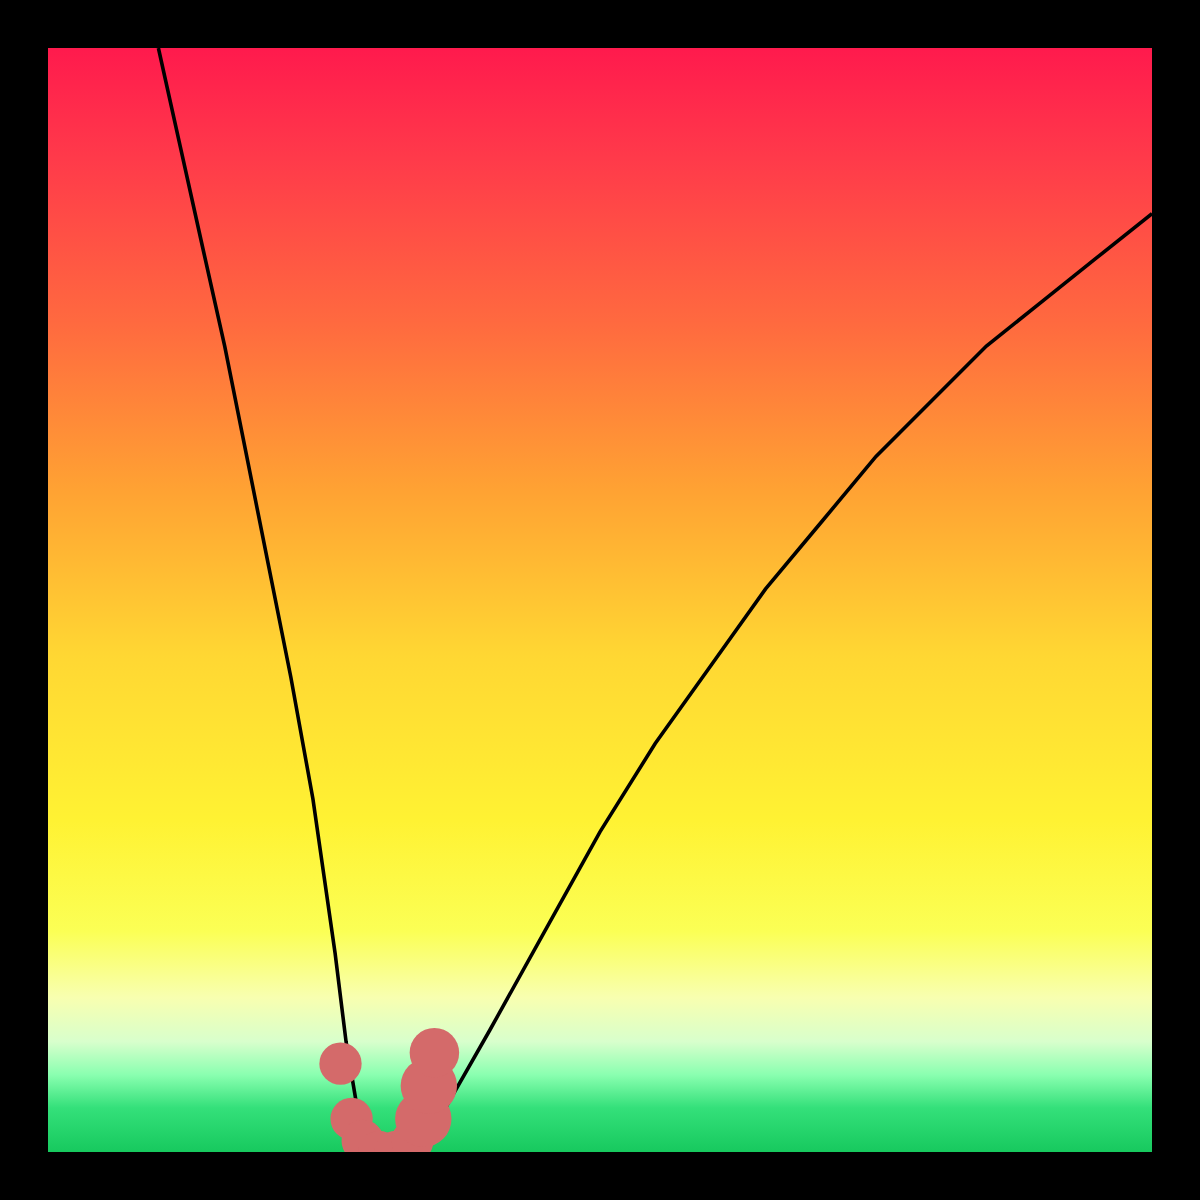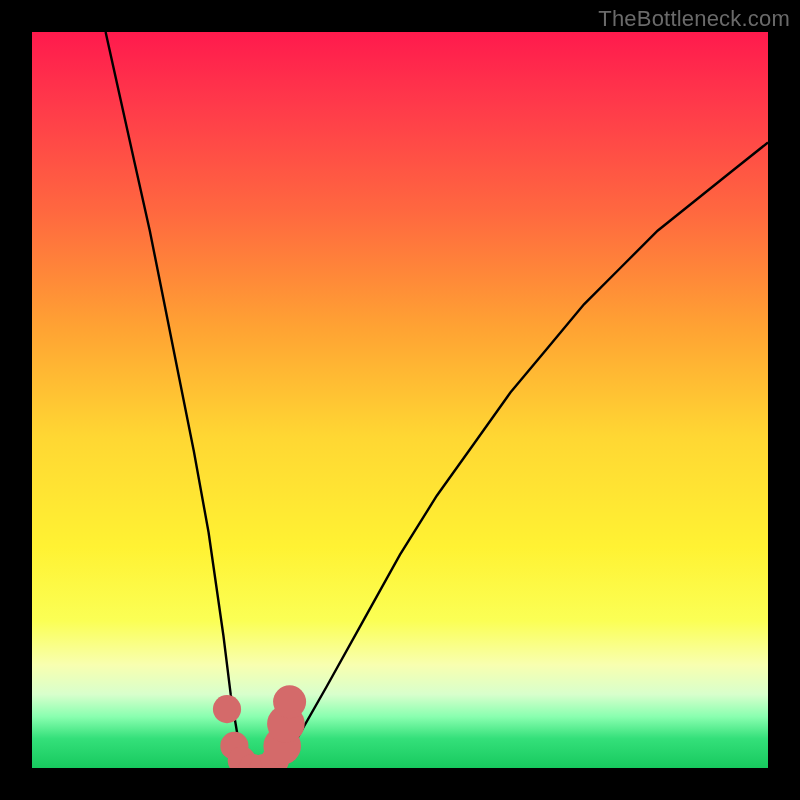--- a/index.html
+++ b/index.html
@@ -60,21 +60,20 @@
   }
   .marker {
     fill: #d46a6a;
     stroke: none;
   }
 </style>
 </head>
 <body>
 
 <div class="frame">
-  <div class="watermark">TheBottleneck.com</div>
 
   <div class="plot">
     <svg class="curve" viewBox="0 0 736 736" preserveAspectRatio="none">
       <path fill="none" stroke="#000" stroke-width="2.4" d="M73.6,0.0 L88.3,66.2 L103.0,132.5 L117.8,198.7 L132.5,272.3 L147.2,345.9 L161.9,419.5 L176.6,500.5 L184.0,552.0 L191.4,603.5 L198.7,662.4 L206.1,706.6 L213.4,728.6 L220.8,736.0 L235.5,736.0 L250.2,728.6 L265.0,706.6 L294.4,655.0 L331.2,588.8 L368.0,522.6 L404.8,463.7 L441.6,412.2 L478.4,360.6 L515.2,316.5 L552.0,272.3 L588.8,235.5 L625.6,198.7 L662.4,169.3 L699.2,139.8 L736.0,110.4"></path>
       <g>
           <circle cx="195.0" cy="677.1" r="14.1" class="marker"></circle>
           <circle cx="202.4" cy="713.9" r="14.1" class="marker"></circle>
           <circle cx="209.8" cy="728.6" r="14.1" class="marker"></circle>
           <circle cx="220.8" cy="736.0" r="14.1" class="marker"></circle>
           <circle cx="231.8" cy="736.0" r="14.1" class="marker"></circle>

